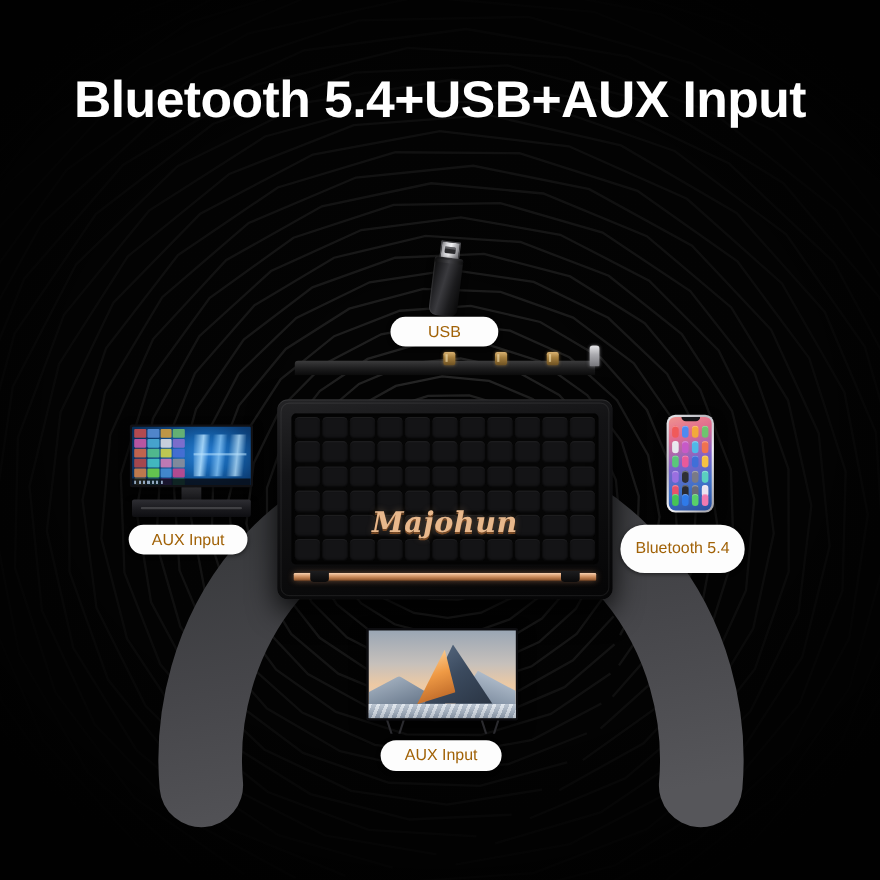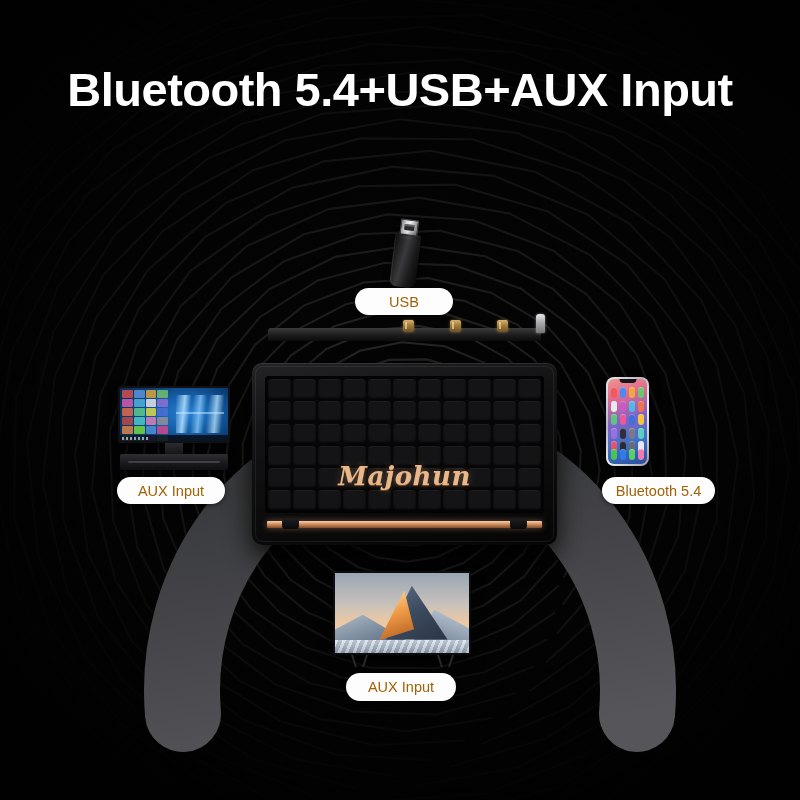--- a/index.html
+++ b/index.html
@@ -26,21 +26,21 @@
   
   .arc-wrap{position:absolute;left:0;top:0;width:800px;height:800px;}
 
   
   .badge{position:absolute;background:#fdfdfd;border-radius:999px;
     color:#a16207;font-size:14.5px;font-family:"Liberation Sans",sans-serif;
     display:flex;align-items:center;justify-content:center;
     box-shadow:0 1px 4px rgba(0,0,0,.55);white-space:nowrap;}
   #badge-usb{left:355px;top:288px;width:98px;height:27px;}
   #badge-aux-monitor{left:117px;top:477px;width:108px;height:27px;}
-  #badge-bt{left:602px;top:477px;width:113px;height:27px;}
+  #badge-bt{left:564px;top:477px;width:113px;height:44px;}
   #badge-aux-tv{left:346px;top:673px;width:110px;height:28px;}
 
   
   #usb-dongle{position:absolute;left:389px;top:219px;width:26px;height:68px;
     transform:rotate(7deg);transform-origin:50% 100%;}
   .usb-metal{position:absolute;left:4px;top:0;width:18px;height:17px;
     background:linear-gradient(100deg,#7c7c80 0%,#d8d8dc 28%,#f2f2f4 48%,#b4b4b8 72%,#6e6e72 100%);
     border-radius:1px 1px 0 0;border:1px solid #4b4b4f;box-sizing:border-box;}
   .usb-metal:before{content:"";position:absolute;left:3px;top:4px;right:3px;height:6px;
     background:#2b2b2e;border-radius:1px;

